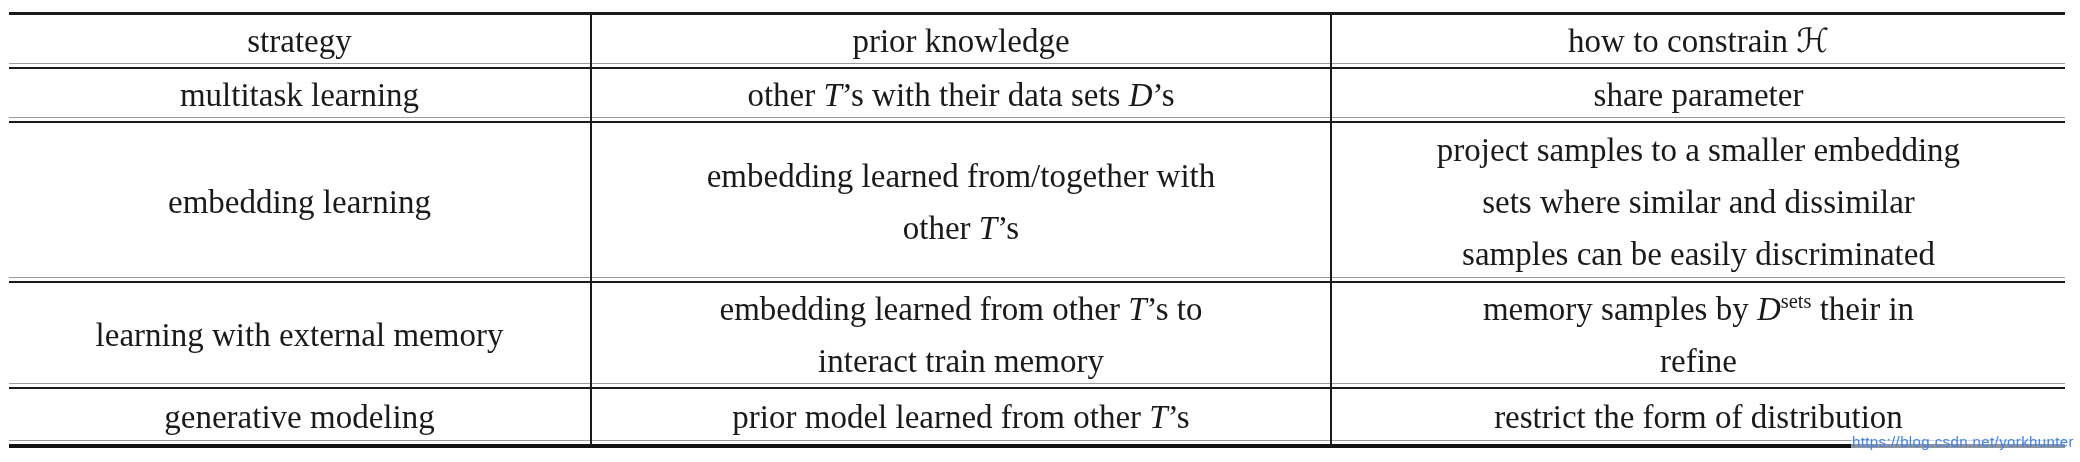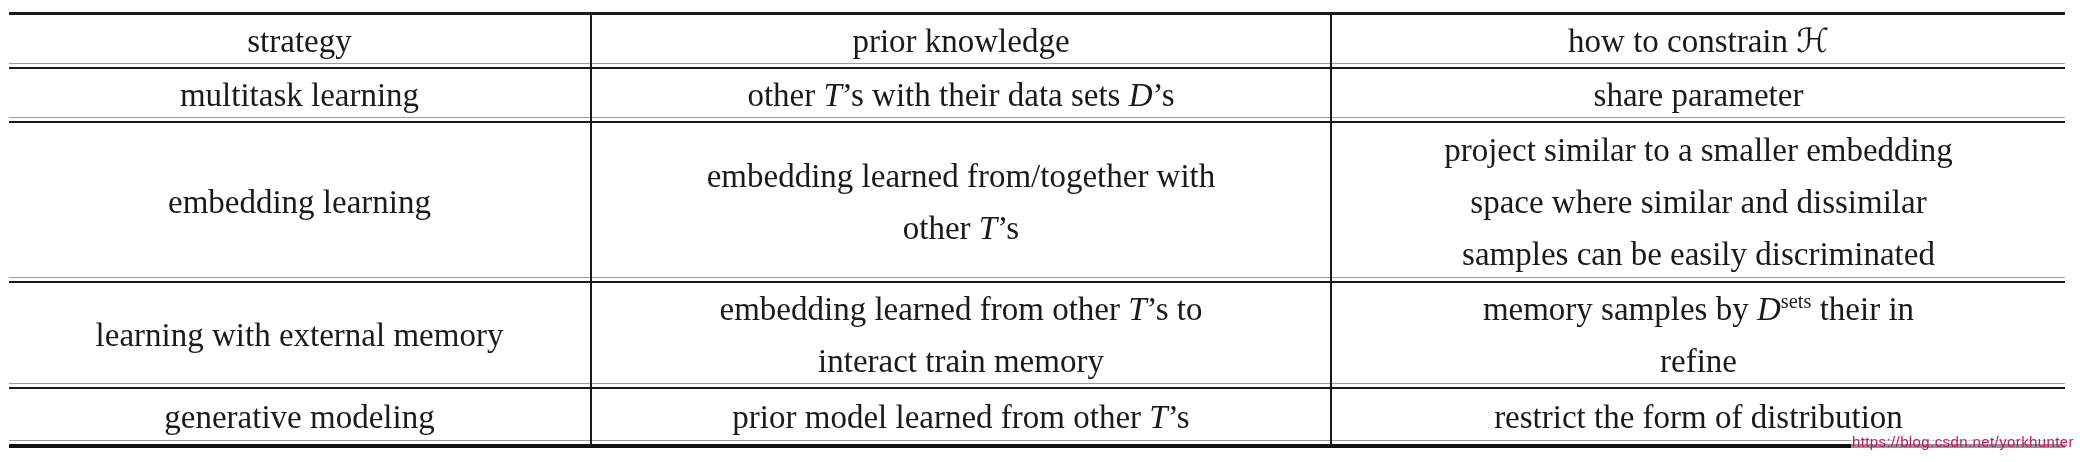--- a/index.html
+++ b/index.html
@@ -70,21 +70,21 @@
     font-family: "DejaVu Serif", "DejaVu Sans", serif;
   }
 
   .watermark {
     position: absolute;
     right: 5px;
     top: 433px;
     font-family: "Liberation Sans", sans-serif;
     font-size: 15px;
     letter-spacing: 0.4px;
-    color: #be185d;
+    color: #3b82f6;
     background: rgba(255, 255, 255, 0.55);
     padding: 0 1px;
     white-space: nowrap;
   }
 </style>
 </head>
 <body>
 
 <div id="canvas">
 
@@ -103,21 +103,21 @@
     </thead>
     <tbody>
       <tr>
         <td class="c1"><span>multitask learning</span></td>
         <td class="c2"><span>other </span><span class="mi">T</span><span>’s with their data sets </span><span class="mi">D</span><span>’s</span></td>
         <td class="c3"><span>share parameter</span></td>
       </tr>
       <tr>
         <td class="c1"><span>embedding learning</span></td>
         <td class="c2"><span>embedding learned from/together with</span><br><span>other </span><span class="mi">T</span><span>’s</span></td>
-        <td class="c3"><span>project similar to a smaller embedding</span><br><span>space where similar and dissimilar</span><br><span>samples can be easily discriminated</span></td>
+        <td class="c3"><span>project samples to a smaller embedding</span><br><span>sets where similar and dissimilar</span><br><span>samples can be easily discriminated</span></td>
       </tr>
       <tr>
         <td class="c1"><span>learning with external memory</span></td>
         <td class="c2"><span>embedding learned from other </span><span class="mi">T</span><span>’s to</span><br><span>interact train memory</span></td>
         <td class="c3"><span>memory samples by </span><span class="mi">D</span><span class="sup">sets</span><span> their in</span><br><span>refine</span></td>
       </tr>
       <tr>
         <td class="c1"><span>generative modeling</span></td>
         <td class="c2"><span>prior model learned from other </span><span class="mi">T</span><span>’s</span></td>
         <td class="c3"><span>restrict the form of distribution</span></td>

